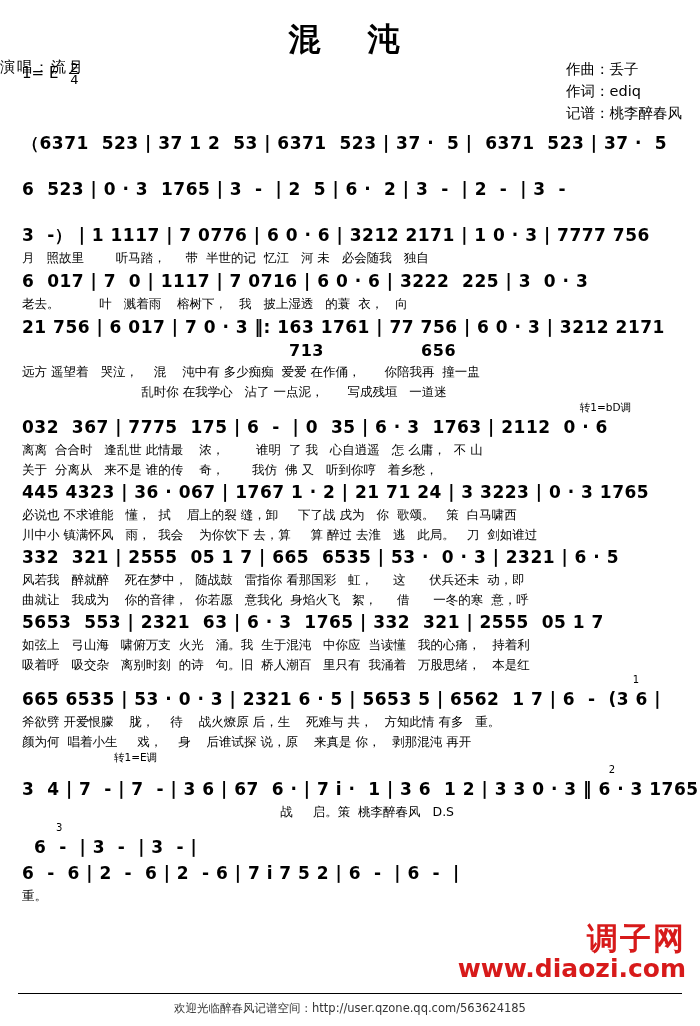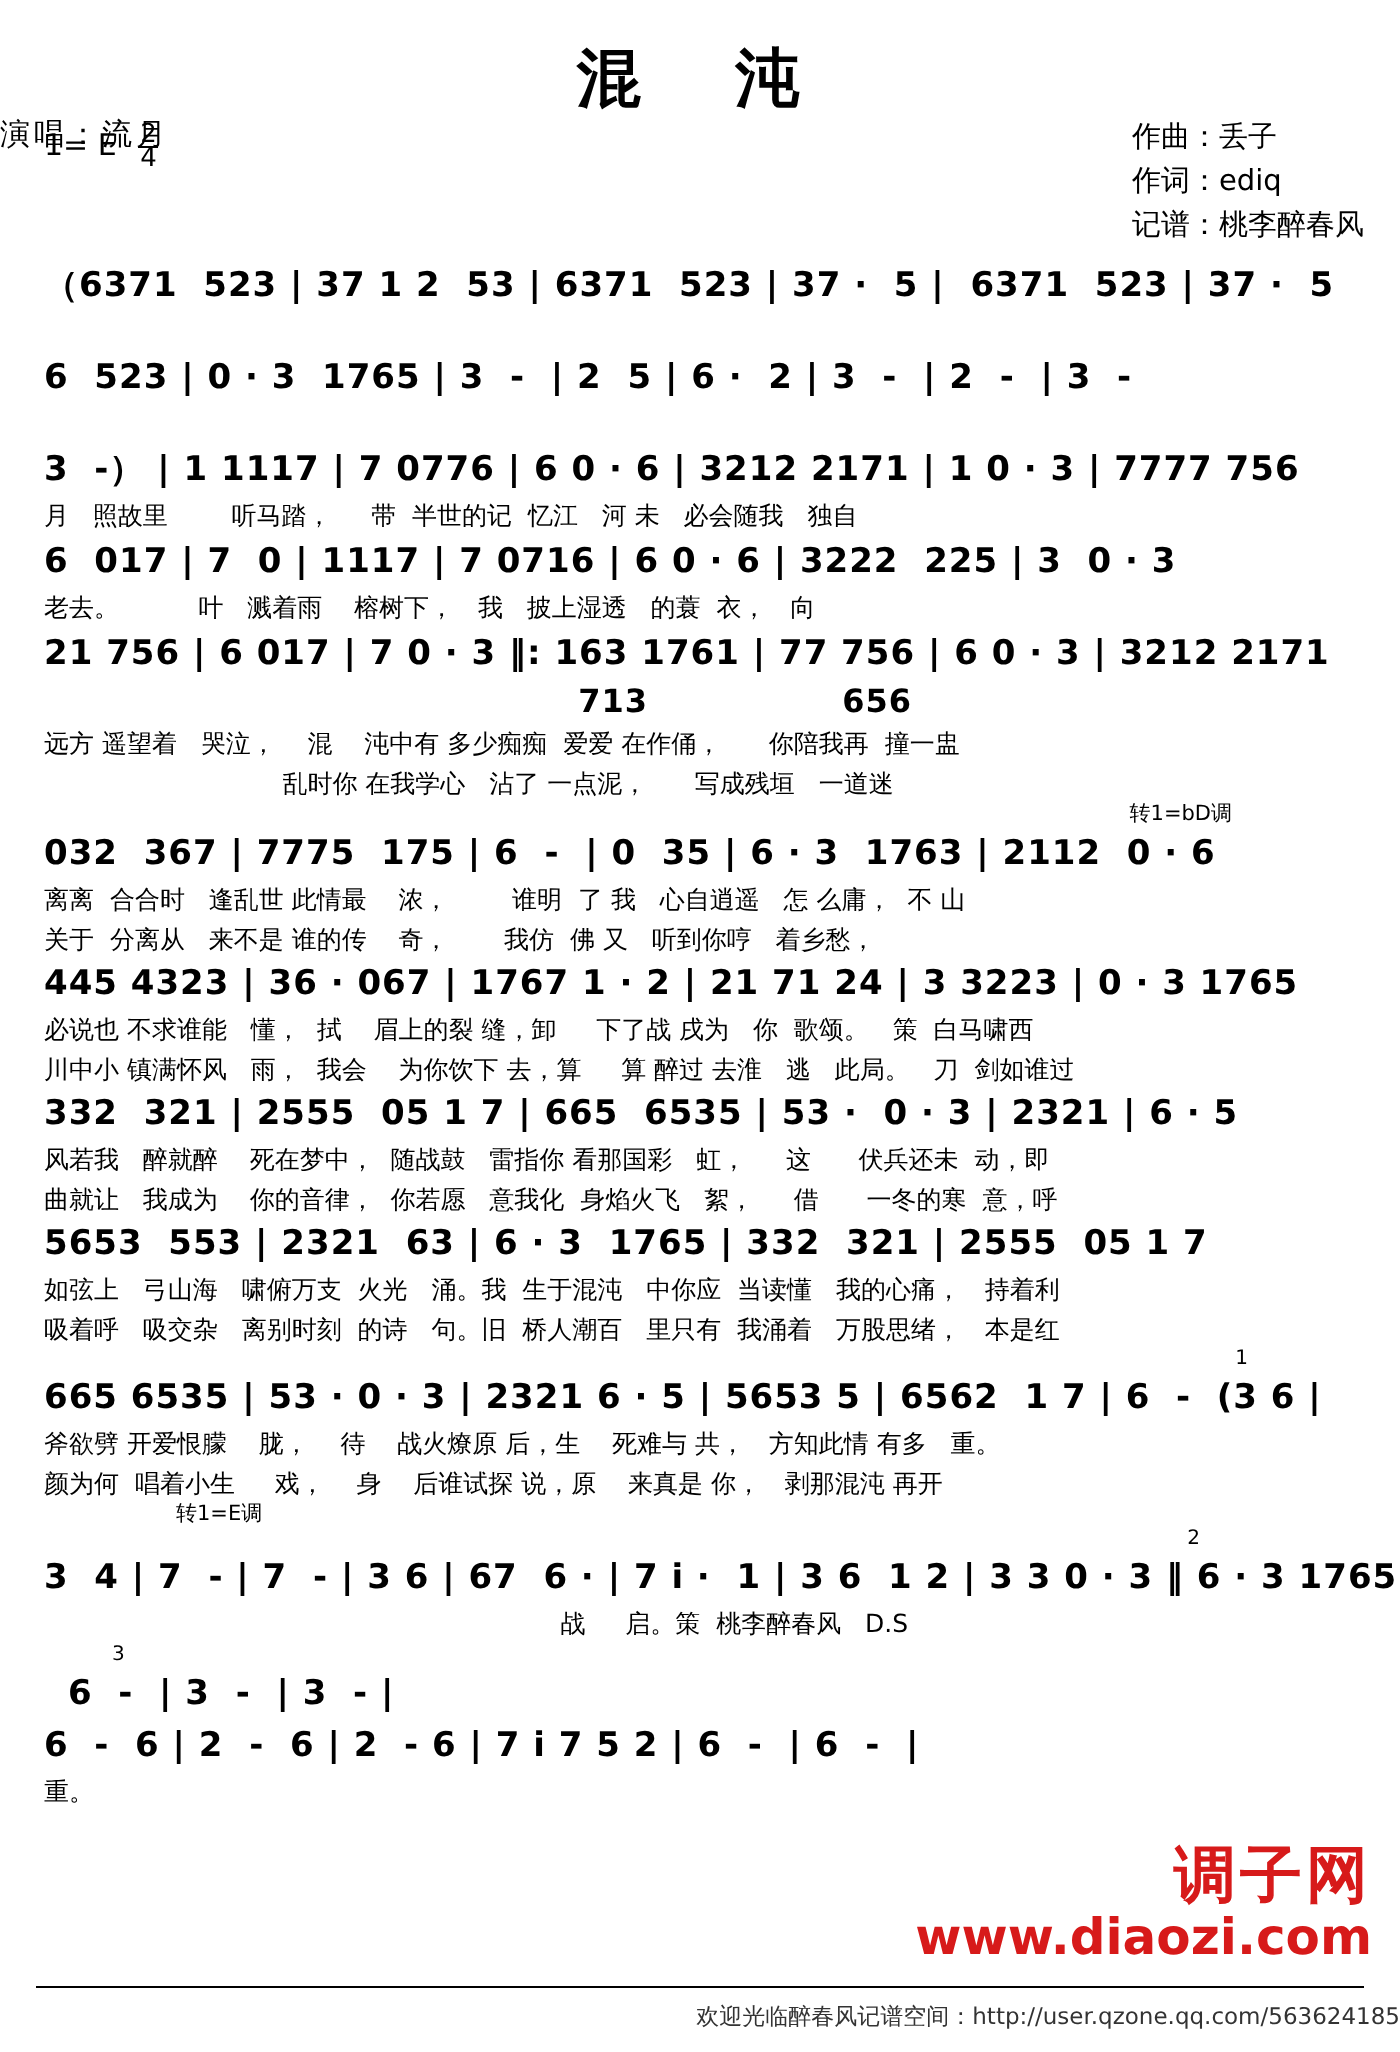--- a/index.html
+++ b/index.html
@@ -51,21 +51,21 @@
   }
   .frac .num{display:block;border-bottom:1.3px solid #000;padding:0 1px;}
   .frac .den{display:block;padding:0 1px;}
 
   
   .score{
     position:absolute;left:0;top:130px;width:700px;
   }
   .sysrow{
     position:relative;
-    margin:0 16px 0 0;
+    margin:0 1px 0 0;
   }
   .notes{
     font-family:"DejaVu Sans", sans-serif;
     font-size:17px;
     font-weight:bold;
     letter-spacing:0.5px;
     white-space:pre;
     padding-left:22px;
     height:26px;
     line-height:26px;
@@ -116,21 +116,21 @@
     letter-spacing:2px;
     line-height:34px;
   }
   .logo .en{
     font-size:25px;font-weight:bold;color:#d71a1a;
     letter-spacing:0px;
     line-height:27px;
   }
   .footer{
     position:absolute;left:0;bottom:10px;width:700px;
-    text-align:right;
+    text-align:center;
     font-size:11.5px;
     color:#333;
     font-family:"DejaVu Sans", sans-serif;
   }
   .divider{
     position:absolute;left:18px;bottom:32px;width:664px;height:1px;background:#000;
   }
 </style>
 </head>
 <body>
@@ -209,21 +209,21 @@
     </div>
 
     <div class="sysrow">
       <div class="tiny" style="text-align:right;padding-right:60px;">1</div>
       <div class="notes">665 6535 | 53 · 0 · 3 | 2321 6 · 5 | 5653 5 | 6562  1 7 | 6  -  (3 6 |</div>
       <div class="lyr">斧欲劈 开爱恨朦    胧，    待    战火燎原 后，生    死难与 共，   方知此情 有多   重。</div>
       <div class="lyr2">颜为何  唱着小生     戏，    身    后谁试探 说，原    来真是 你，   剥那混沌 再开</div>
     </div>
 
     <div class="sysrow">
-      <div class="mod" style="padding-left:88px;">转1=E调</div>
+      <div class="mod" style="padding-left:114px;">转1=E调</div>
       <div class="tiny" style="text-align:right;padding-right:84px;">2</div>
       <div class="notes">3  4 | 7  - | 7  - | 3 6 | 67  6 · | 7 i ·  1 | 3 6  1 2 | 3 3 0 · 3 ‖ 6 · 3 1765 ‖</div>
       <div class="lyr">                                                                 战     启。策  桃李醉春风   D.S</div>
     </div>
 
     <div class="sysrow">
       <div class="tiny" style="padding-left:56px;">3</div>
       <div class="notes" style="padding-left:34px;">6  -  | 3  -  | 3  - |</div>
     </div>
 

